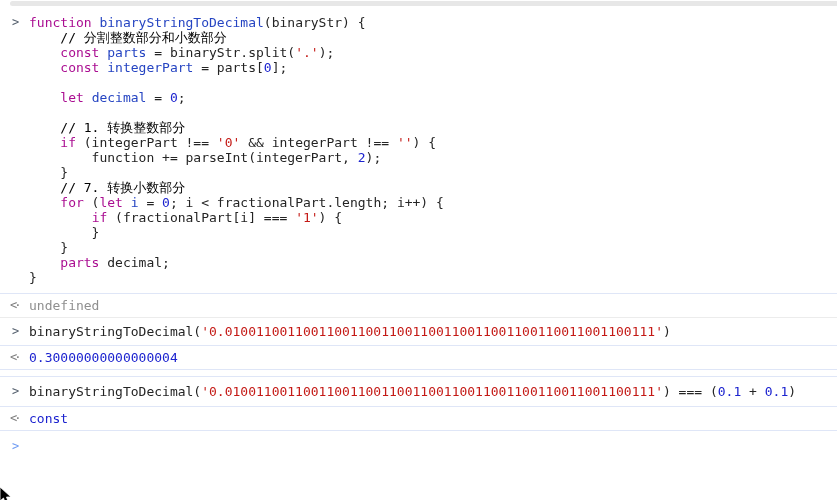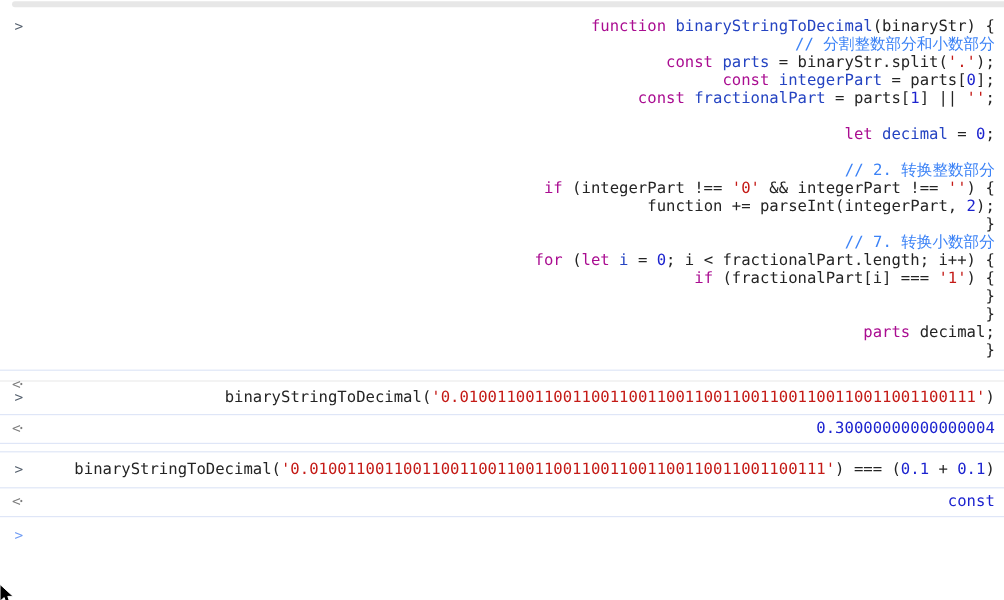--- a/index.html
+++ b/index.html
@@ -26,61 +26,61 @@
   .row.prompt{padding-top:8px;padding-bottom:6px;}
   .row.call2{padding-top:7px;padding-bottom:7px;}
   .sep-gray{border-bottom:1px solid #ececec;}
   .sep-blue{border-bottom:1px solid #dfe6f7;}
   .chev{
     position:absolute;left:12px;width:14px;text-align:left;
     font-size:12px;color:#55606e;
   }
   .chev.res-arrow{color:#7d7d7d;letter-spacing:-3px;left:10px;}
   .chev.prompt-chev{color:#6f9bf3;}
-  .line{white-space:pre;text-align:right;}
+  .line{white-space:pre;}
   .tk-kw{color:#aa0d91;}
   .tk-def{color:#2544c2;}
   .tk-str{color:#c41a16;}
   .tk-num{color:#1c23cf;}
-  .tk-com{color:#3b82f6;margin-top:17px;}
+  .tk-com{color:#000000;margin-top:17px;}
   .tk-pl{color:#242424;}
   .tk-muted{color:#8f8f8f;}
   .cursor{position:absolute;left:-1px;top:487px;width:14px;height:20px;}
 </style>
 </head>
 <body>
 
 <div class="topbar"></div>
 
 <div class="console" id="console-area">
   <div id="entries">
       <div class="row cmd fnblock sep-blue">
         <span class="chev">&gt;</span>
         <div class="line"><span class="tk-kw">function</span><span class="tk-pl"> </span><span class="tk-def">binaryStringToDecimal</span><span class="tk-pl">(binaryStr) {</span></div>
         <div class="line"><span class="tk-pl">    </span><span class="tk-com">// 分割整数部分和小数部分</span></div>
         <div class="line"><span class="tk-pl">    </span><span class="tk-kw">const</span><span class="tk-pl"> </span><span class="tk-def">parts</span><span class="tk-pl"> = binaryStr.split(</span><span class="tk-str">'.'</span><span class="tk-pl">);</span></div>
         <div class="line"><span class="tk-pl">    </span><span class="tk-kw">const</span><span class="tk-pl"> </span><span class="tk-def">integerPart</span><span class="tk-pl"> = parts[</span><span class="tk-num">0</span><span class="tk-pl">];</span></div>
-        <div class="line"><span class="tk-pl">    </span><span class="tk-kw">const</span><span class="tk-pl"> </span><span class="tk-def">fractionalPart</span><span class="tk-pl"> = parts[</span><span class="tk-num">1</span><span class="tk-pl">] || </span><span class="tk-str">''</span><span class="tk-pl">;</span></div>
         <div class="line">&nbsp;</div>
         <div class="line"><span class="tk-pl">    </span><span class="tk-kw">let</span><span class="tk-pl"> </span><span class="tk-def">decimal</span><span class="tk-pl"> = </span><span class="tk-num">0</span><span class="tk-pl">;</span></div>
         <div class="line">&nbsp;</div>
-        <div class="line"><span class="tk-pl">    </span><span class="tk-com">// 2. 转换整数部分</span></div>
+        <div class="line"><span class="tk-pl">    </span><span class="tk-com">// 1. 转换整数部分</span></div>
         <div class="line"><span class="tk-pl">    </span><span class="tk-kw">if</span><span class="tk-pl"> (integerPart !== </span><span class="tk-str">'0'</span><span class="tk-pl"> &amp;&amp; integerPart !== </span><span class="tk-str">''</span><span class="tk-pl">) {</span></div>
         <div class="line"><span class="tk-pl">        function += parseInt(integerPart, </span><span class="tk-num">2</span><span class="tk-pl">);</span></div>
         <div class="line"><span class="tk-pl">    }</span></div>
         <div class="line"><span class="tk-pl">    </span><span class="tk-com">// 7. 转换小数部分</span></div>
         <div class="line"><span class="tk-pl">    </span><span class="tk-kw">for</span><span class="tk-pl"> (</span><span class="tk-kw">let</span><span class="tk-pl"> </span><span class="tk-def">i</span><span class="tk-pl"> = </span><span class="tk-num">0</span><span class="tk-pl">; i &lt; fractionalPart.length; i++) {</span></div>
         <div class="line"><span class="tk-pl">        </span><span class="tk-kw">if</span><span class="tk-pl"> (fractionalPart[i] === </span><span class="tk-str">'1'</span><span class="tk-pl">) {</span></div>
         <div class="line"><span class="tk-pl">        }</span></div>
         <div class="line"><span class="tk-pl">    }</span></div>
         <div class="line"><span class="tk-pl">    </span><span class="tk-kw">parts</span><span class="tk-pl"> decimal;</span></div>
         <div class="line"><span class="tk-pl">}</span></div>
       </div>
       <div class="row res sep-gray">
         <span class="chev res-arrow">&lt;·</span>
+        <div class="line"><span class="tk-muted">undefined</span></div>
       </div>
       <div class="row cmd sep-blue">
         <span class="chev">&gt;</span>
         <div class="line"><span class="tk-pl">binaryStringToDecimal(</span><span class="tk-str">'0.0100110011001100110011001100110011001100110011001100111'</span><span class="tk-pl">)</span></div>
       </div>
       <div class="row res sep-blue">
         <span class="chev res-arrow">&lt;·</span>
         <div class="line"><span class="tk-num">0.30000000000000004</span></div>
       </div>
       <div class="row gap sep-blue"></div>

